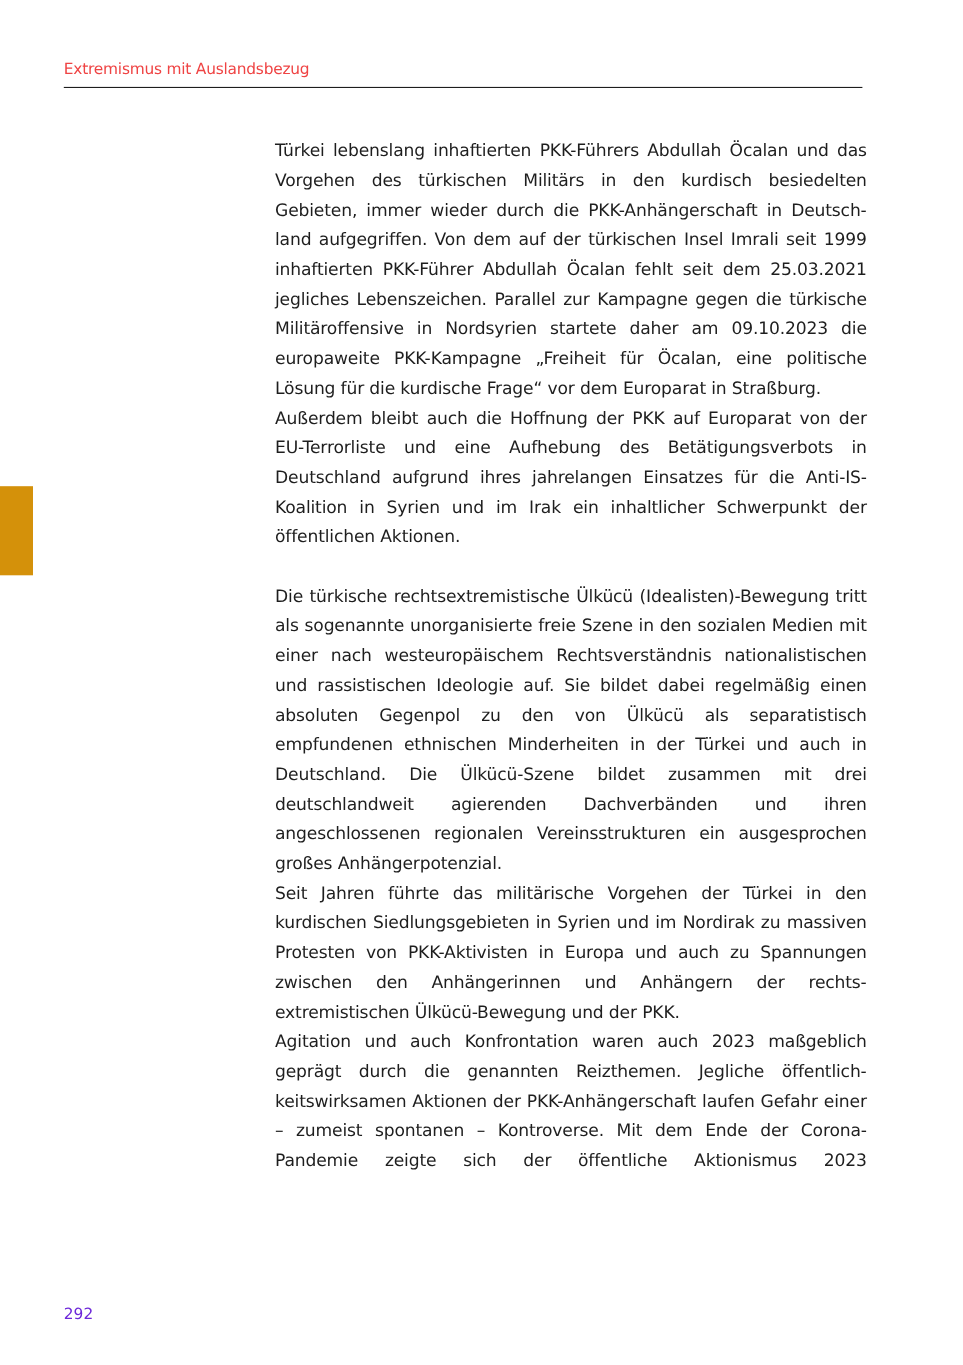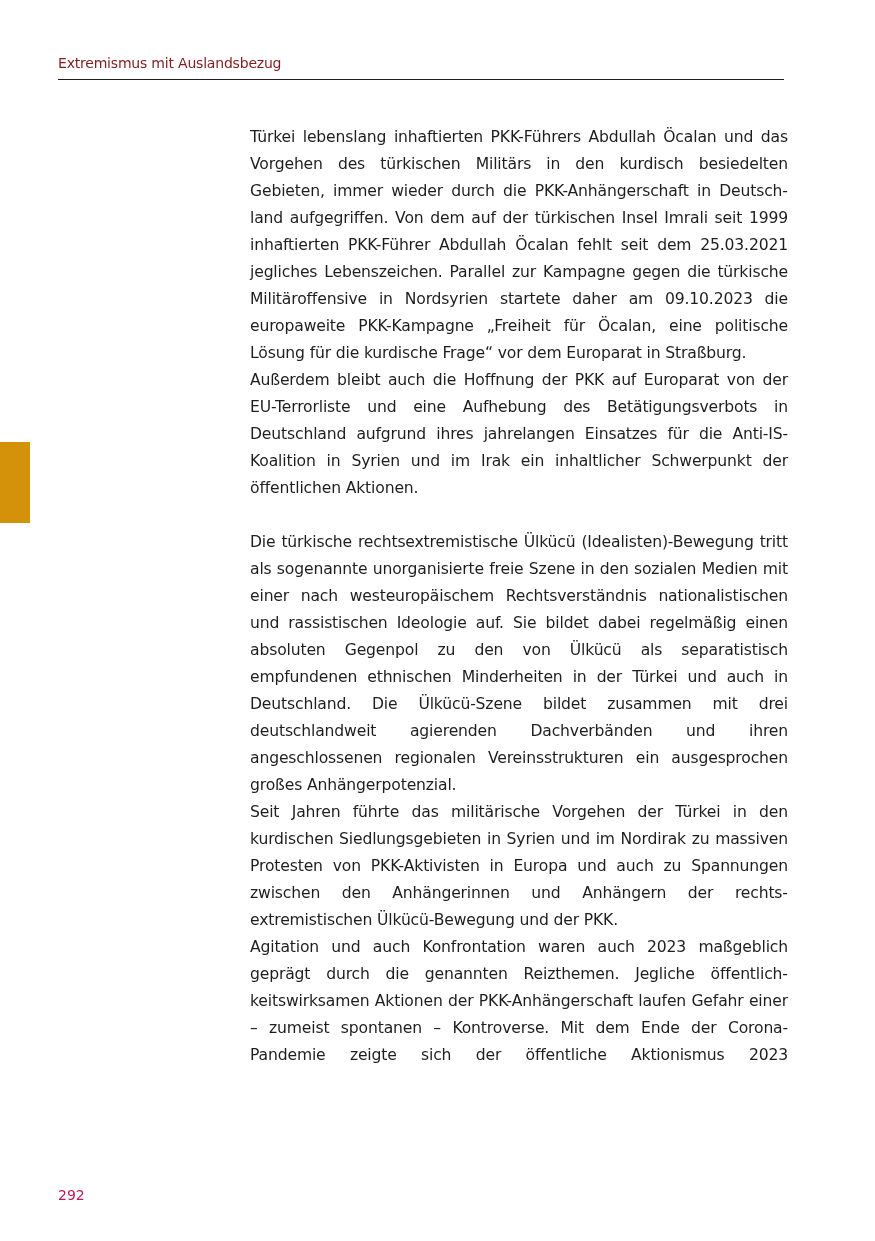--- a/index.html
+++ b/index.html
@@ -1,28 +1,28 @@
 <!DOCTYPE html>
 <html><head>
 <meta charset="utf-8">
 <style>
   html, body { margin:0; padding:0; background:#ffffff; }
   body { width:875px; height:1241px; position:relative; overflow:hidden;
          font-family:"DejaVu Sans", sans-serif; color:#1e1e1e; }
   .running-head { position:absolute; left:58px; top:55px; font-size:14px;
-                  letter-spacing:-0.2px; color:#7f1d1d; }
+                  letter-spacing:-0.2px; color:#ef4444; }
   .head-rule { position:absolute; left:58px; top:79px; width:726px; height:1px; background:#1e1e1e; }
   .side-tab { position:absolute; left:0; top:442px; width:30px; height:81px; }
   .body-text { position:absolute; left:250px; top:124px; width:538px;
                font-size:15.6px; line-height:27px; text-align:justify;
                hyphens:manual; letter-spacing:-0.15px; }
   .body-text p { margin:0; }
   .body-text p.gap { margin-top:27px; }
   .last-line { text-align-last:justify; }
-  .page-number { position:absolute; left:58px; top:1187px; font-size:14px; color:#be185d; }
+  .page-number { position:absolute; left:58px; top:1187px; font-size:14px; color:#6d28d9; }
 </style>
 </head>
 <body>
 
 <div class="running-head">Extremismus mit Auslandsbezug</div>
 <div class="head-rule"></div>
 
 <div class="side-tab" style="background: rgb(212, 145, 10);"></div>
 
 <div class="body-text">

